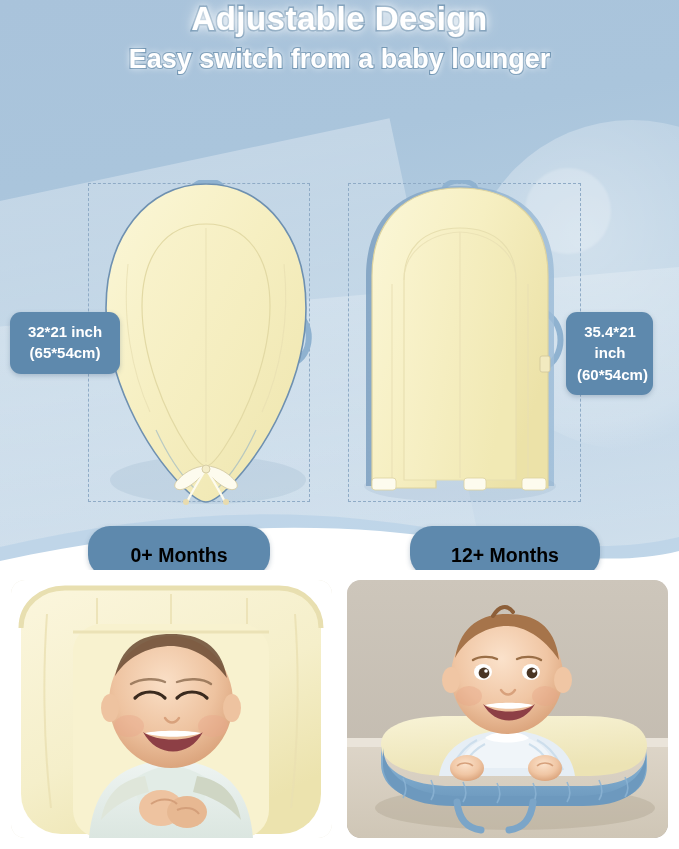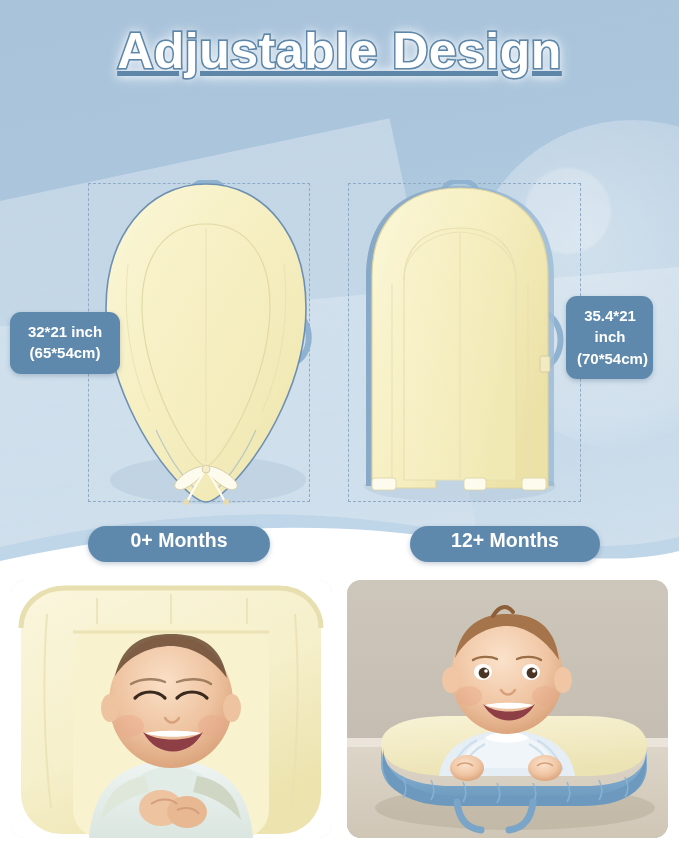--- a/index.html
+++ b/index.html
@@ -39,27 +39,25 @@
   #bg-diagonal2{
     position:absolute; left:-40px; top:330px; width:760px; height:300px;
     background:linear-gradient(to bottom, rgba(255,255,255,.22), rgba(255,255,255,.04));
     transform:rotate(-5deg);
     transform-origin:left top;
   }
 
   
   #headings{ position:absolute; left:0; top:0; width:679px; text-align:center; z-index:8;}
   #title{
-    font-size:50px; font-weight:bold; letter-spacing:.5px;
+    font-size:33px; font-weight:bold; letter-spacing:.5px;
     color:#ffffff;
-    margin-top:22px;
     -webkit-text-stroke:3px #5d86a8;
     paint-order:stroke fill;
     text-shadow:0 0 9px rgba(255,255,255,.95),0 0 16px rgba(255,255,255,.75);
-    text-decoration:underline;
   }
   #subtitle{
     font-size:27px; font-weight:bold; line-height:1.13;
     color:#ffffff;
     margin-top:6px;
     -webkit-text-stroke:2.2px #5d86a8;
     paint-order:stroke fill;
     text-shadow:0 0 7px rgba(255,255,255,.9);
   }
 
@@ -76,45 +74,45 @@
     background:#5e89ad;
     border-radius:11px;
     color:#ffffff;
     font-size:15px; font-weight:bold;
     text-align:center;
     padding:9px 10px 10px;
     line-height:1.42;
     box-shadow:0 2px 5px rgba(60,90,120,.28);
   }
   #size-label-left{ left:10px; top:312px; width:110px; }
-  #size-label-right{ left:566px; top:296px; width:87px;padding-left:11px; }
+  #size-label-right{ left:566px; top:312px; width:87px;padding-left:11px; }
 
   
   .lounger{ position:absolute; z-index:5; }
 
   
   #lounger-left{ left:98px; top:180px; width:216px; height:325px; }
 
   
   #lounger-right{ left:348px; top:180px; width:224px; height:325px; }
 
   
   #wave-divider{
     position:absolute; left:0; top:495px; width:679px; height:95px; z-index:6;
   }
 
   
   .age-badge{
     position:absolute; z-index:10;
     background:#5e89ad;
     border-radius:22px;
-    color:#ffffff;
+    color:#000000;
     font-size:19.5px; font-weight:bold;
     text-align:center;
-    padding:3px 0 10px;
+    padding:18px 0 10px;
     box-shadow:0 2px 5px rgba(60,90,120,.3);
   }
   #age-badge-left{ left:88px; top:526px; width:182px; }
   #age-badge-right{ left:410px; top:526px; width:190px; }
 
   
   #photos{
     position:absolute; left:0; top:570px; width:679px; height:279px;
     background:#ffffff;
   }
@@ -131,20 +129,21 @@
 <div id="top-panel">
 
   <div id="bg-circle-right"></div>
   <div id="bg-circle-small"></div>
   <div id="bg-diagonal"></div>
   <div id="bg-diagonal2"></div>
 
   <div id="headings">
     <div id="title">Adjustable Design</div>
     <div id="subtitle">
+      <div>Easy switch from a baby lounger</div>
     </div>
   </div>
 
   <div class="measure-box" id="measure-box-left"></div>
   <div class="measure-box" id="measure-box-right"></div>
 
   <svg class="lounger" id="lounger-left" viewBox="0 0 216 325">
     <defs>
       <linearGradient id="creamG" x1="0" y1="0" x2="1" y2="1">
         <stop offset="0%" stop-color="#fbf7d8"></stop>
@@ -259,21 +258,21 @@
 
     <rect x="192" y="176" width="10" height="16" rx="2" fill="#f2eac0" stroke="#cfc59a" stroke-width=".8"></rect>
   </svg>
 
   <div class="size-label" id="size-label-left">
     <div>32*21 inch</div>
     <div>(65*54cm)</div>
   </div>
   <div class="size-label" id="size-label-right">
     <div>35.4*21 inch</div>
-    <div>(70*54cm)</div>
+    <div>(60*54cm)</div>
   </div>
 
   <svg id="wave-divider" viewBox="0 0 679 95" preserveAspectRatio="none">
     <path d="M0 52 C120 24 240 12 360 24 C480 36 580 66 679 42 L679 95 L0 95 Z" fill="#bcd4e8" opacity=".85"></path>
     <path d="M0 66 C120 40 250 26 380 36 C500 46 590 78 679 56 L679 95 L0 95 Z" fill="#ffffff"></path>
   </svg>
 
   <div class="age-badge" id="age-badge-left">0+ Months</div>
   <div class="age-badge" id="age-badge-right">12+ Months</div>
 </div>

